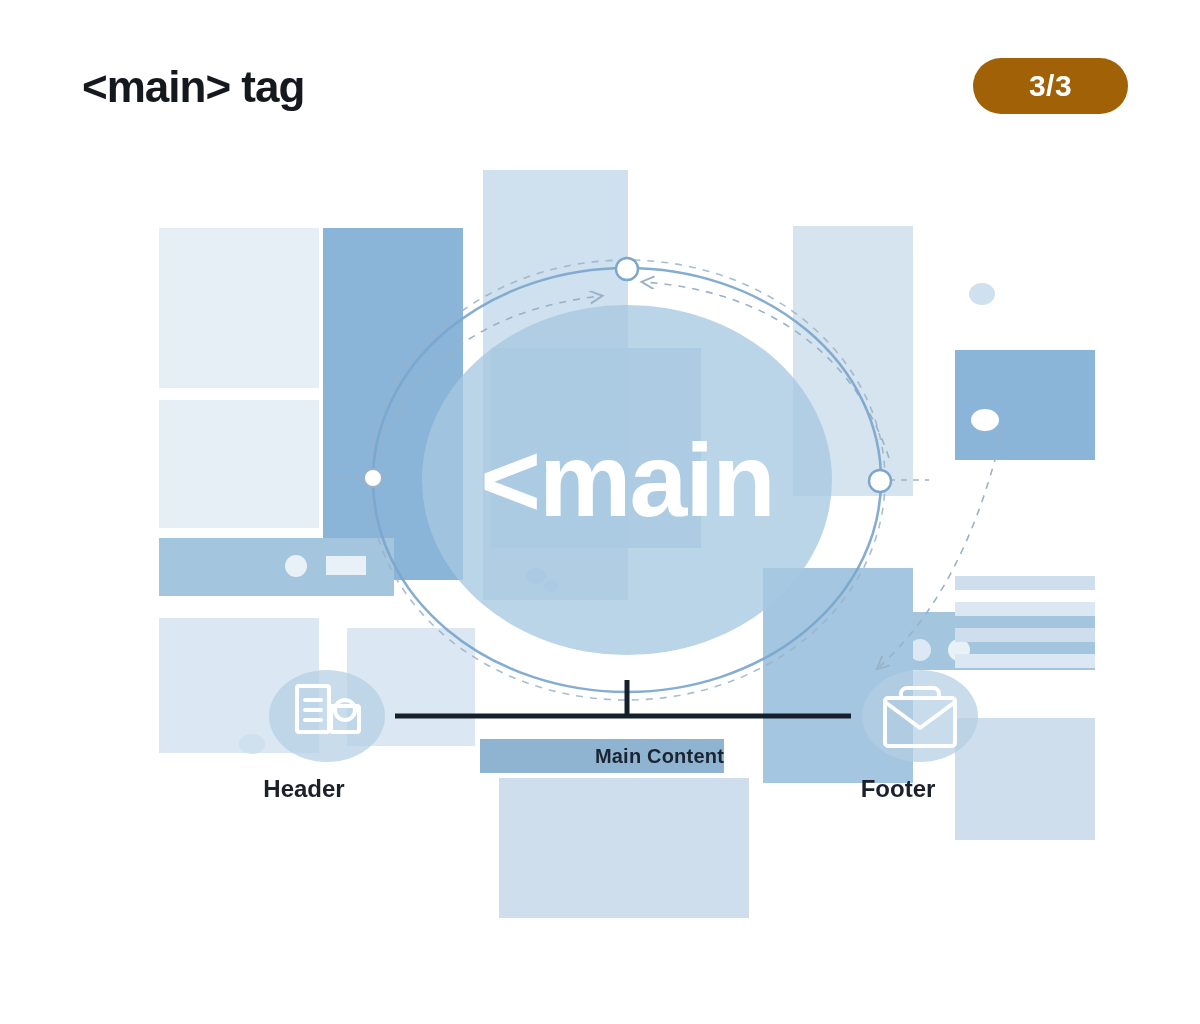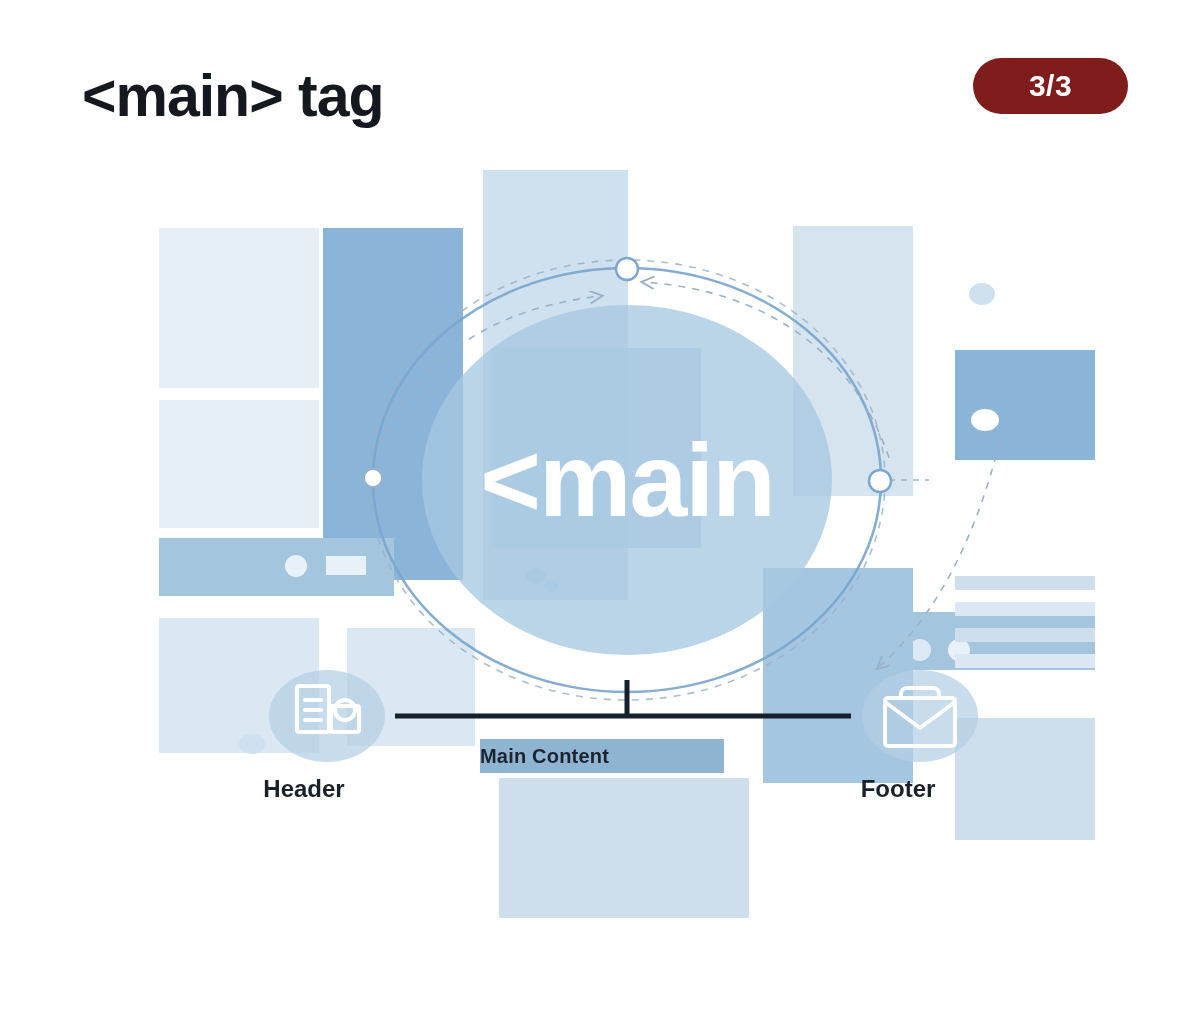--- a/index.html
+++ b/index.html
@@ -14,34 +14,34 @@
     overflow: hidden;
     font-family: "Liberation Sans", sans-serif;
     color: #1b202b;
   }
 
   
   .page-title {
     position: absolute;
     left: 82px;
     top: 62px;
-    font-size: 59px;
+    font-size: 44px;
     font-weight: 700;
     letter-spacing: -1px;
     color: #15181f;
     white-space: nowrap;
   }
   .step-badge {
     position: absolute;
     right: 72px;
     top: 58px;
     width: 155px;
     height: 56px;
     border-radius: 28px;
-    background: #7f1d1d;
+    background: #a16207;
     display: flex;
     align-items: center;
     justify-content: center;
     color: #ffffff;
     font-size: 30px;
     font-weight: 700;
     letter-spacing: 0.5px;
   }
 
   
@@ -71,21 +71,21 @@
 
   .main-content-bar {
     position: absolute;
     left: 480px;
     top: 739px;
     width: 244px;
     height: 34px;
     background: #8eb4d2;
     display: flex;
     align-items: center;
-    justify-content: flex-start;
+    justify-content: flex-end;
   }
   .main-content-bar .label {
     font-size: 20px;
     font-weight: 700;
     color: #1b2430;
     letter-spacing: 0.2px;
   }
 </style>
 </head>
 <body>

